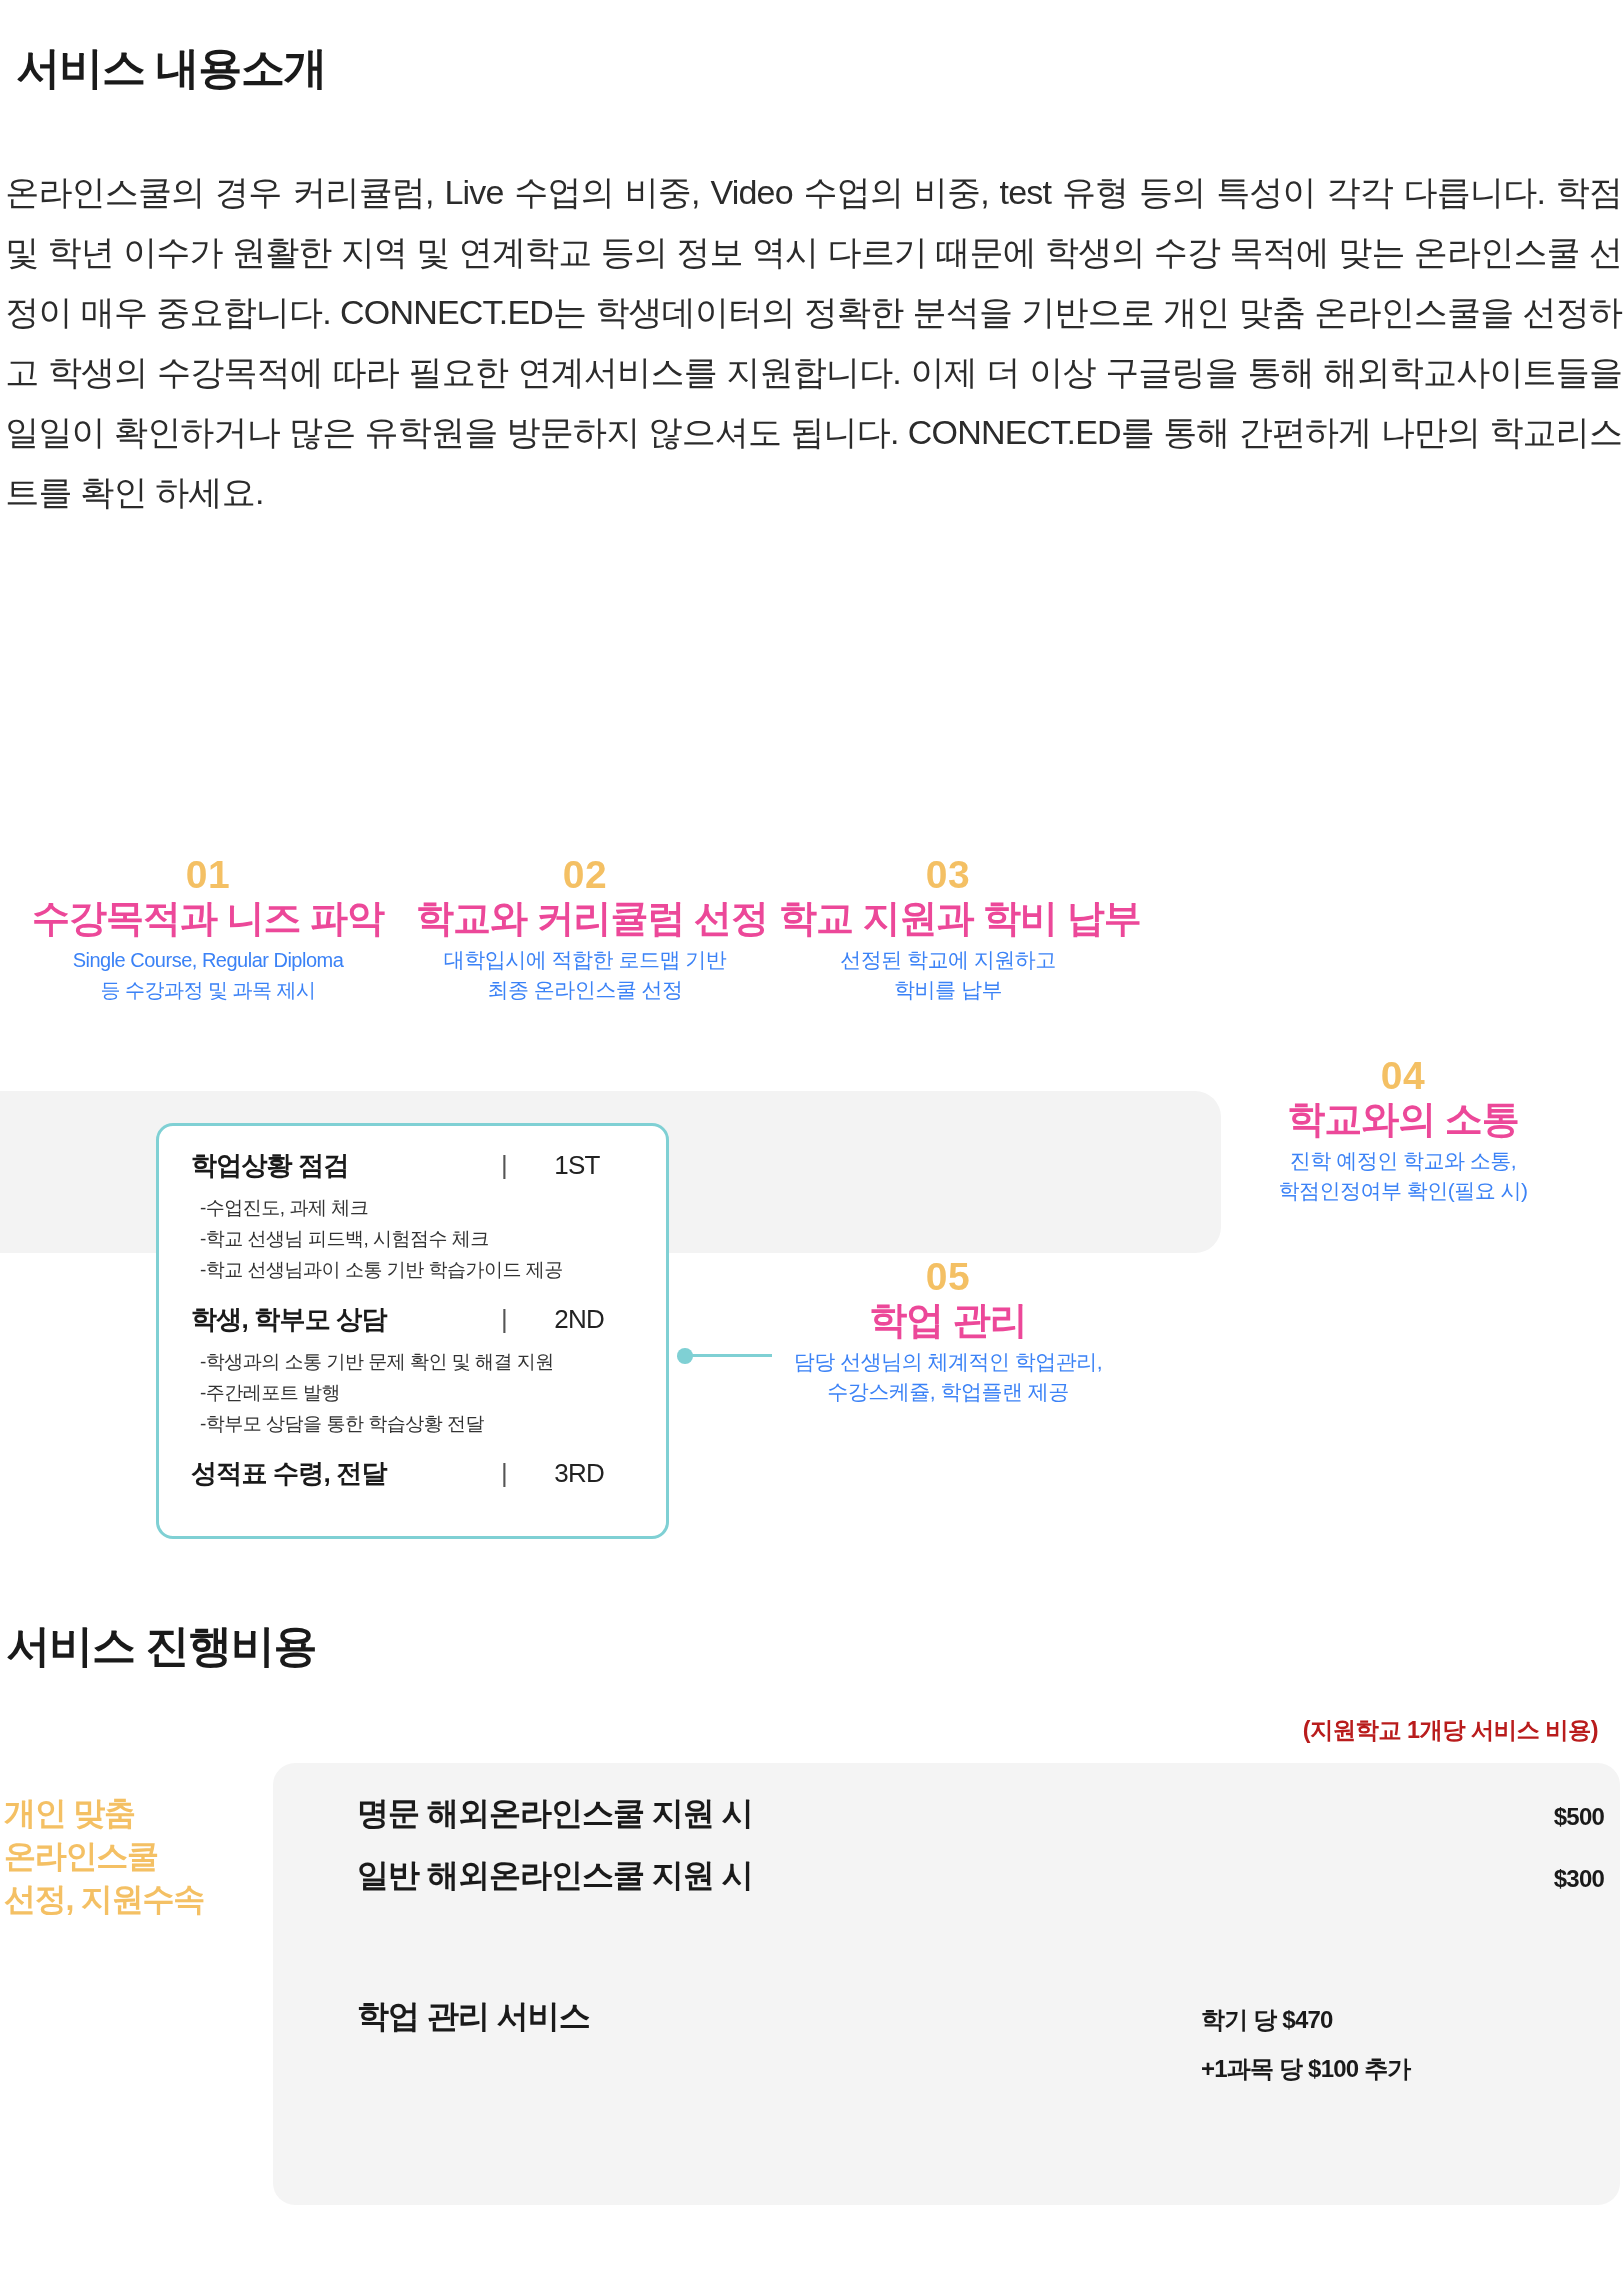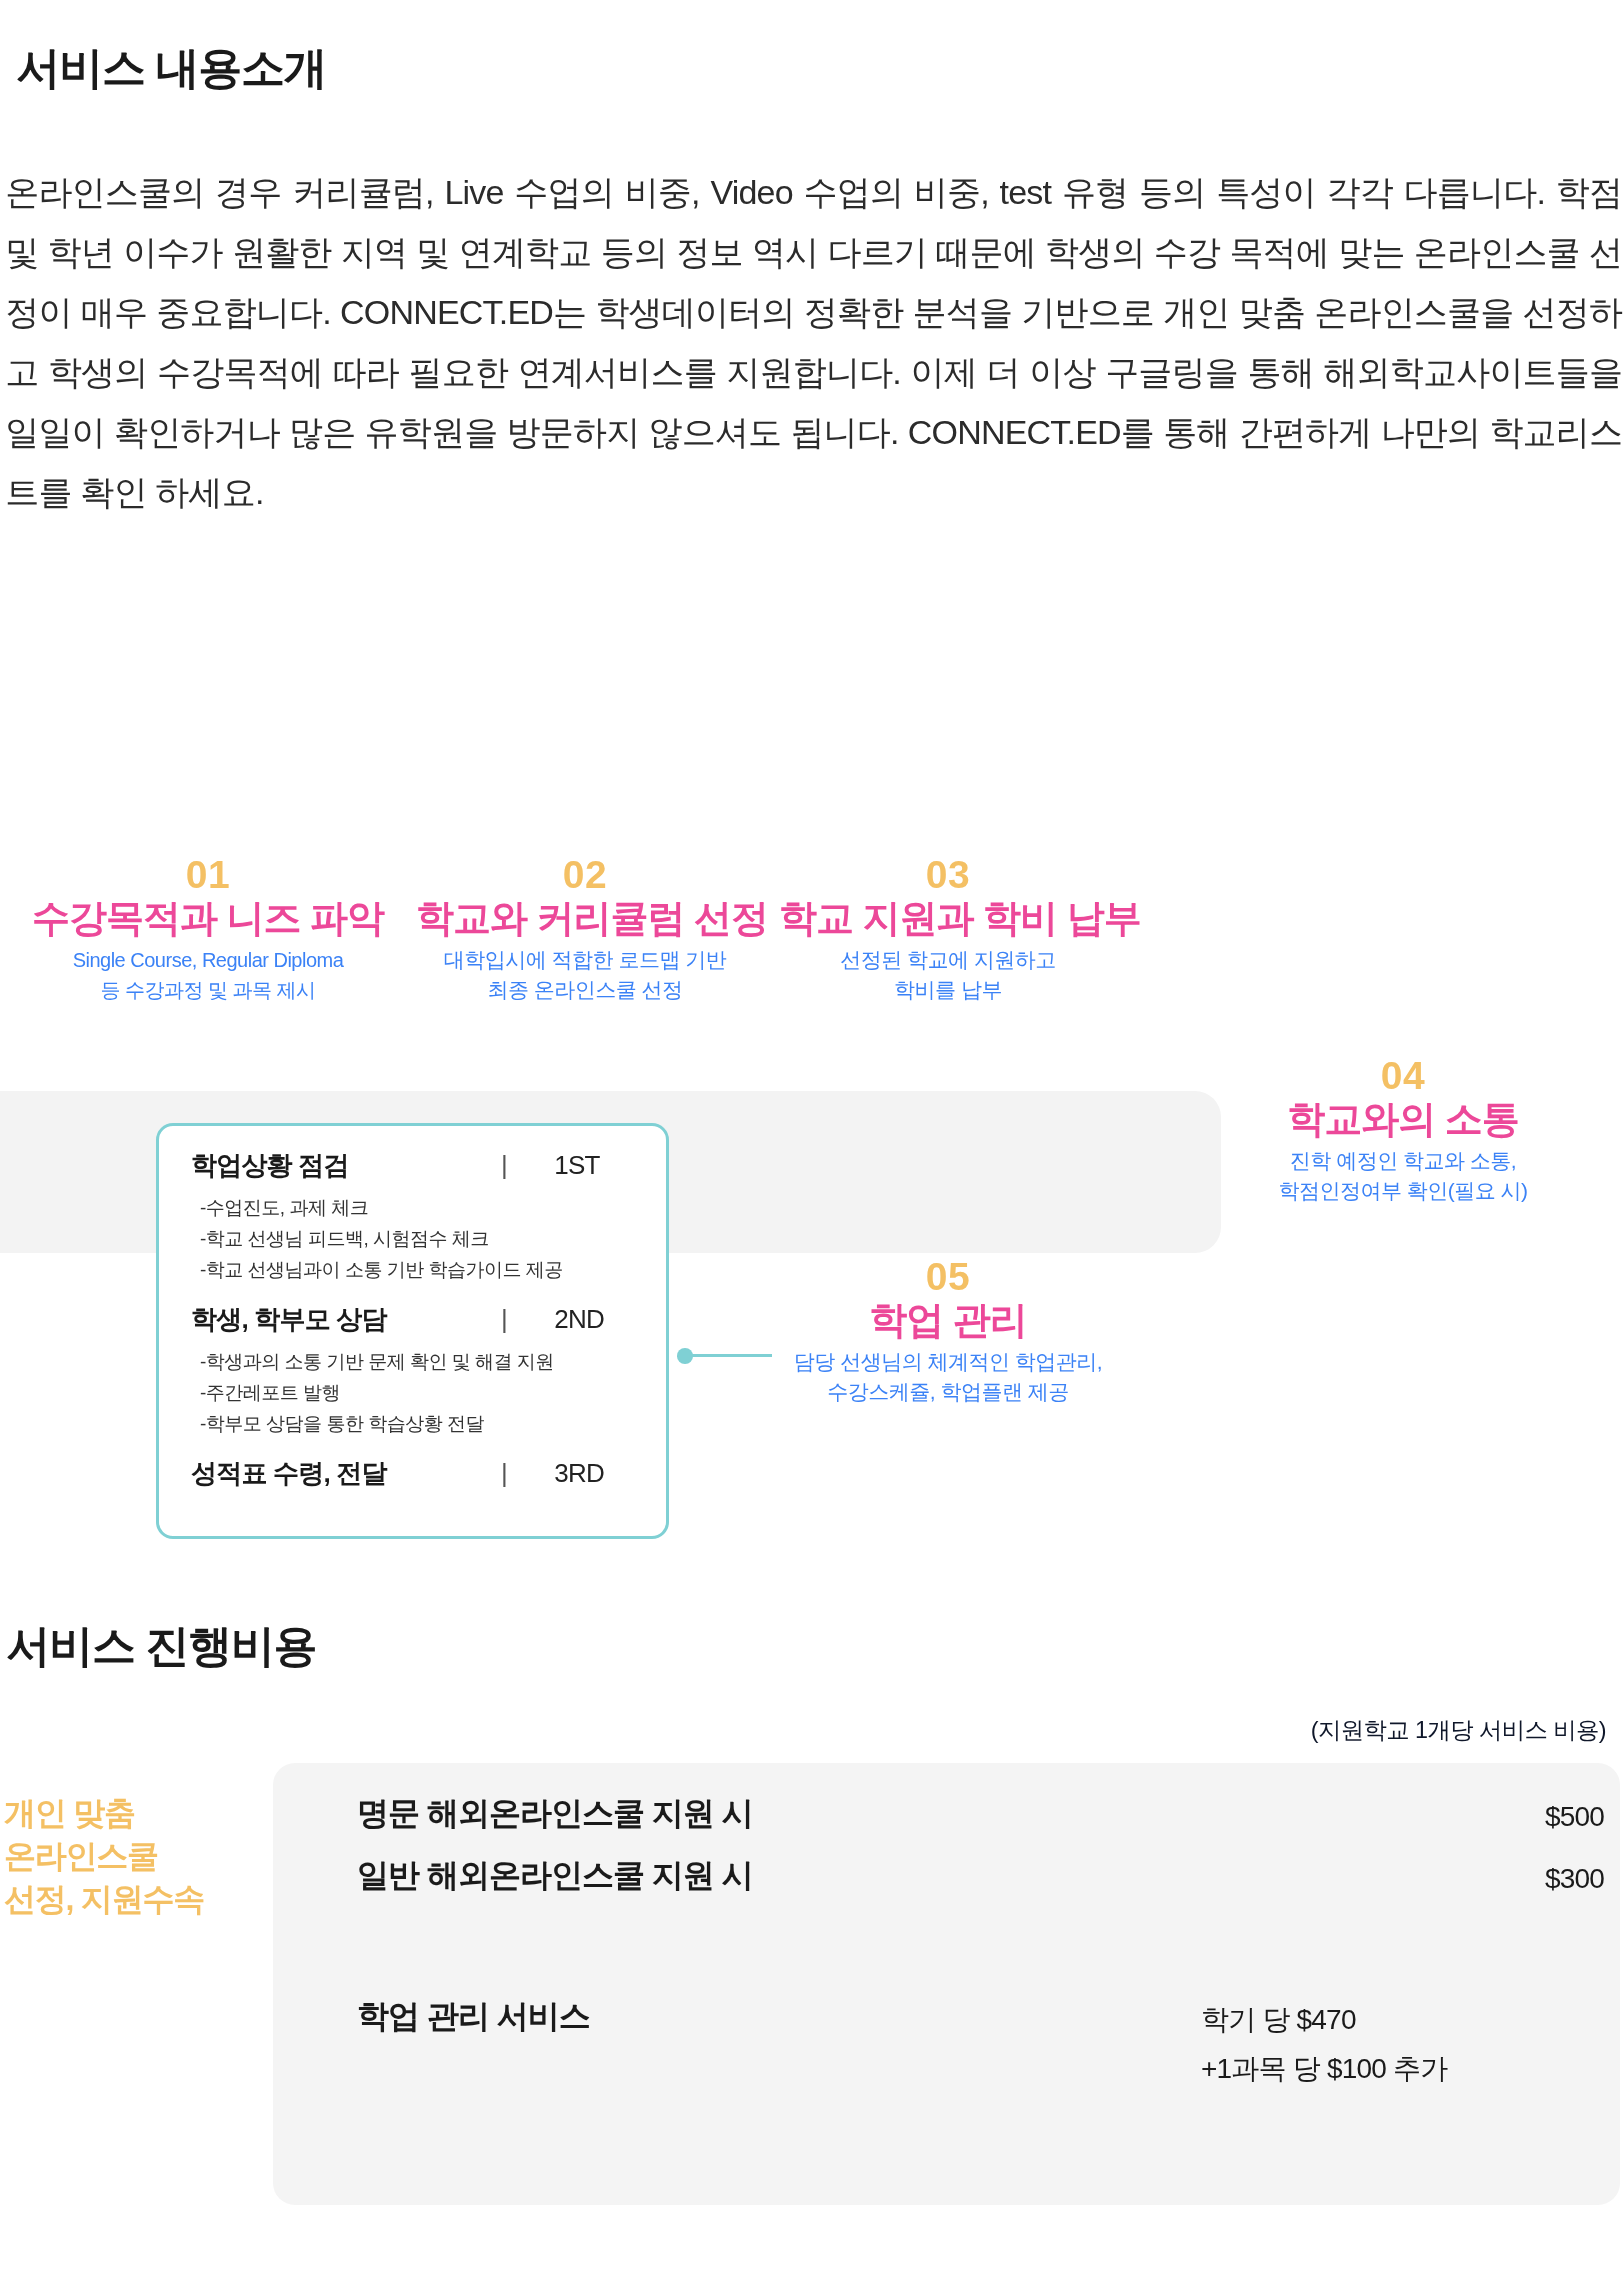--- a/index.html
+++ b/index.html
@@ -138,25 +138,25 @@
   .detail-bullets div {
     font-size: 19px;
     line-height: 31px;
     color: #333333;
     letter-spacing: -0.5px;
   }
 
   
   #cost-note {
     position: absolute;
-    right: 17px;
+    right: 25px;
     top: 1714px;
     font-size: 23.4px;
-    font-weight: normal;
-    color: #0f172a;
+    font-weight: bold;
+    color: #b91c1c;
     letter-spacing: -0.6px;
   }
   #cost-panel {
     position: absolute;
     left: 273px;
     top: 1763px;
     width: 1347px;
     height: 442px;
     background: #f4f4f4;
     border-radius: 22px;
@@ -180,22 +180,22 @@
     left: 357px;
   }
   .cost-label {
     font-size: 32px;
     font-weight: bold;
     letter-spacing: -1px;
     color: #1a1a1a;
     flex: 1;
   }
   .cost-value {
-    font-size: 28px;
-    font-weight: normal;
+    font-size: 24px;
+    font-weight: bold;
     letter-spacing: -0.8px;
     color: #1a1a1a;
     text-align: right;
     white-space: pre-line;
     line-height: 49px;
   }
   #cost-row-0 { top: 1792px; }
   #cost-row-1 { top: 1854px; }
   #cost-row-2 { top: 1987px; margin-top: 8px; }
   #cost-row-2 .cost-value { text-align: left; width: 403px; flex: none; }

